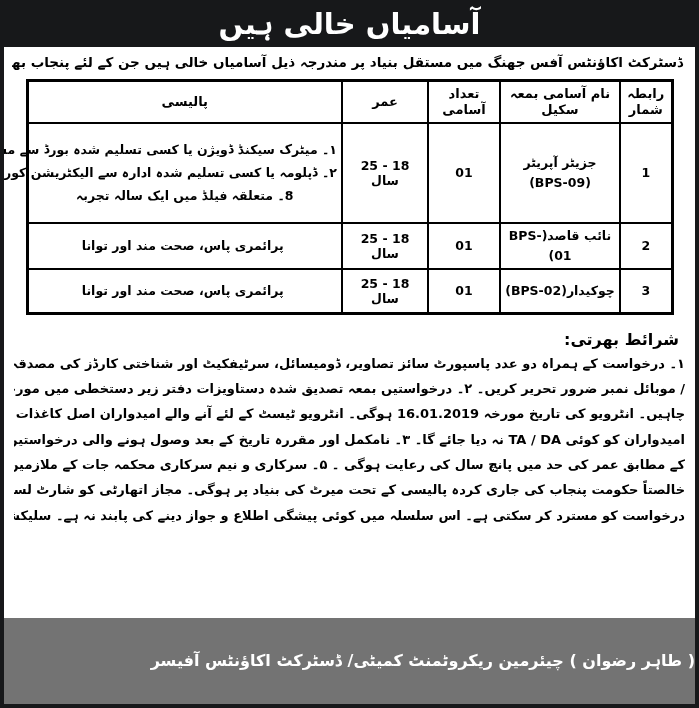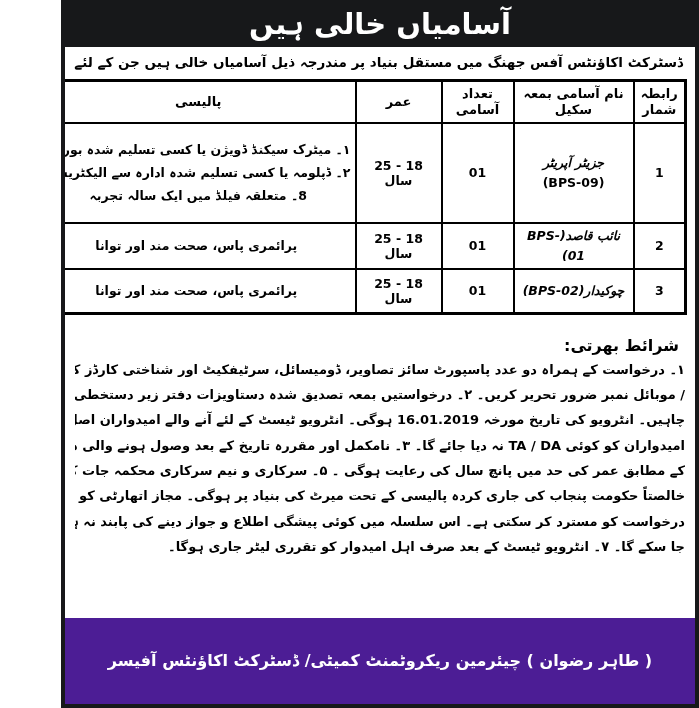--- a/index.html
+++ b/index.html
@@ -6,21 +6,21 @@
   html, body {
     margin: 0;
     padding: 0;
     background: #ffffff;
   }
   body {
     font-family: "DejaVu Sans", "Liberation Sans", sans-serif;
   }
   .page {
     position: relative;
-    width: 638px;
+    width: 699px;
     height: 708px;
     background: #ffffff;
     box-sizing: border-box;
     overflow: hidden;
     border: 4px solid #17181a;
   }
   
   .title-banner {
     position: absolute;
     top: 0;
@@ -100,25 +100,25 @@
     text-align: right;
     padding-right: 8px;
     line-height: 1.85;
     font-size: 12px;
   }
   td.qual-cell.single {
     text-align: center;
     padding-right: 8px;
   }
   td.qual-cell div { white-space: nowrap; }
-  .post-name { line-height: 1.6; font-style: italic; }
+  .post-name { line-height: 1.6; }
   .post-scale { line-height: 1.6; }
   
   .conditions {
-    margin-top: 21px;
+    margin-top: 15px;
     padding: 0 2px;
   }
   .cond-heading {
     font-size: 16px;
     font-weight: bold;
     color: #000000;
     text-align: right;
     padding-right: 6px;
     margin-bottom: 2px;
   }
@@ -139,24 +139,24 @@
     text-align: right;
     text-align-last: right;
   }
   
   .footer-banner {
     position: absolute;
     left: 0;
     right: 0;
     bottom: 0;
     height: 86px;
-    background: #4c1d95;
+    background: #737373;
     display: flex;
-    flex-direction: row;
-    align-items: center;
+    flex-direction: column;
+    align-items: flex-start;
     justify-content: center;
     gap: 9px;
   }
   .footer-banner .sig-line {
     color: #ffffff;
     font-size: 16px;
     font-weight: bold;
     line-height: 1.2;
     white-space: nowrap;
   }
@@ -241,21 +241,20 @@
     <div class="conditions">
       <div class="cond-heading">شرائط بھرتی:</div>
       <div class="cond-body">
         <span class="cond-line">۱۔ درخواست کے ہمراہ دو عدد پاسپورٹ سائز تصاویر، ڈومیسائل، سرٹیفکیٹ اور شناختی کارڈز کی مصدقہ نقول لف کریں۔ نیز درخواست دہندہ اپنا رابطہ نمبر</span>
         <span class="cond-line">/ موبائل نمبر ضرور تحریر کریں۔ ۲۔ درخواستیں بمعہ تصدیق شدہ دستاویزات دفتر زیر دستخطی میں مورخہ 01.01.2019 تا 07.01.2019 تک پہنچ جانی</span>
         <span class="cond-line">چاہیں۔ انٹرویو کی تاریخ مورخہ 16.01.2019 ہوگی۔ انٹرویو ٹیسٹ کے لئے آنے والے امیدواران اصل کاغذات ہمراہ لائیں۔ آنے والے</span>
         <span class="cond-line">امیدواران کو کوئی TA / DA نہ دیا جائے گا۔ ۳۔ نامکمل اور مقررہ تاریخ کے بعد وصول ہونے والی درخواستیں قابل قبول نہیں ہوں گی۔ ۴۔ گورنمنٹ پالیسی</span>
         <span class="cond-line">کے مطابق عمر کی حد میں پانچ سال کی رعایت ہوگی ۔ ۵۔ سرکاری و نیم سرکاری محکمہ جات کے ملازمین محکمانہ وساطت سے درخواست دیں۔ ۶۔ بھرتی</span>
         <span class="cond-line">خالصتاً حکومت پنجاب کی جاری کردہ پالیسی کے تحت میرٹ کی بنیاد پر ہوگی۔ مجاز اتھارٹی کو شارٹ لسٹ کا مکمل اختیار ہوگا نیز مجاز اتھارٹی کسی بھی سطح پر کسی بھی</span>
         <span class="cond-line">درخواست کو مسترد کر سکتی ہے۔ اس سلسلہ میں کوئی پیشگی اطلاع و جواز دینے کی پابند نہ ہے۔ سلیکشن کمیٹی کا فیصلہ آخری اور حتمی ہوگا جسے کسی بھی عدالت میں چیلنج نہ کیا</span>
-        <span class="cond-line last">جا سکے گا۔ ۷۔ انٹرویو ٹیسٹ کے بعد صرف اہل امیدوار کو تقرری لیٹر جاری ہوگا۔</span>
       </div>
     </div>
 
   </div>
 
   <div class="footer-banner">
     <div class="sig-line">( طاہر رضوان ) چیئرمین ریکروٹمنٹ کمیٹی/ ڈسٹرکٹ اکاؤنٹس آفیسر</div>
   </div>
 
 </div>

